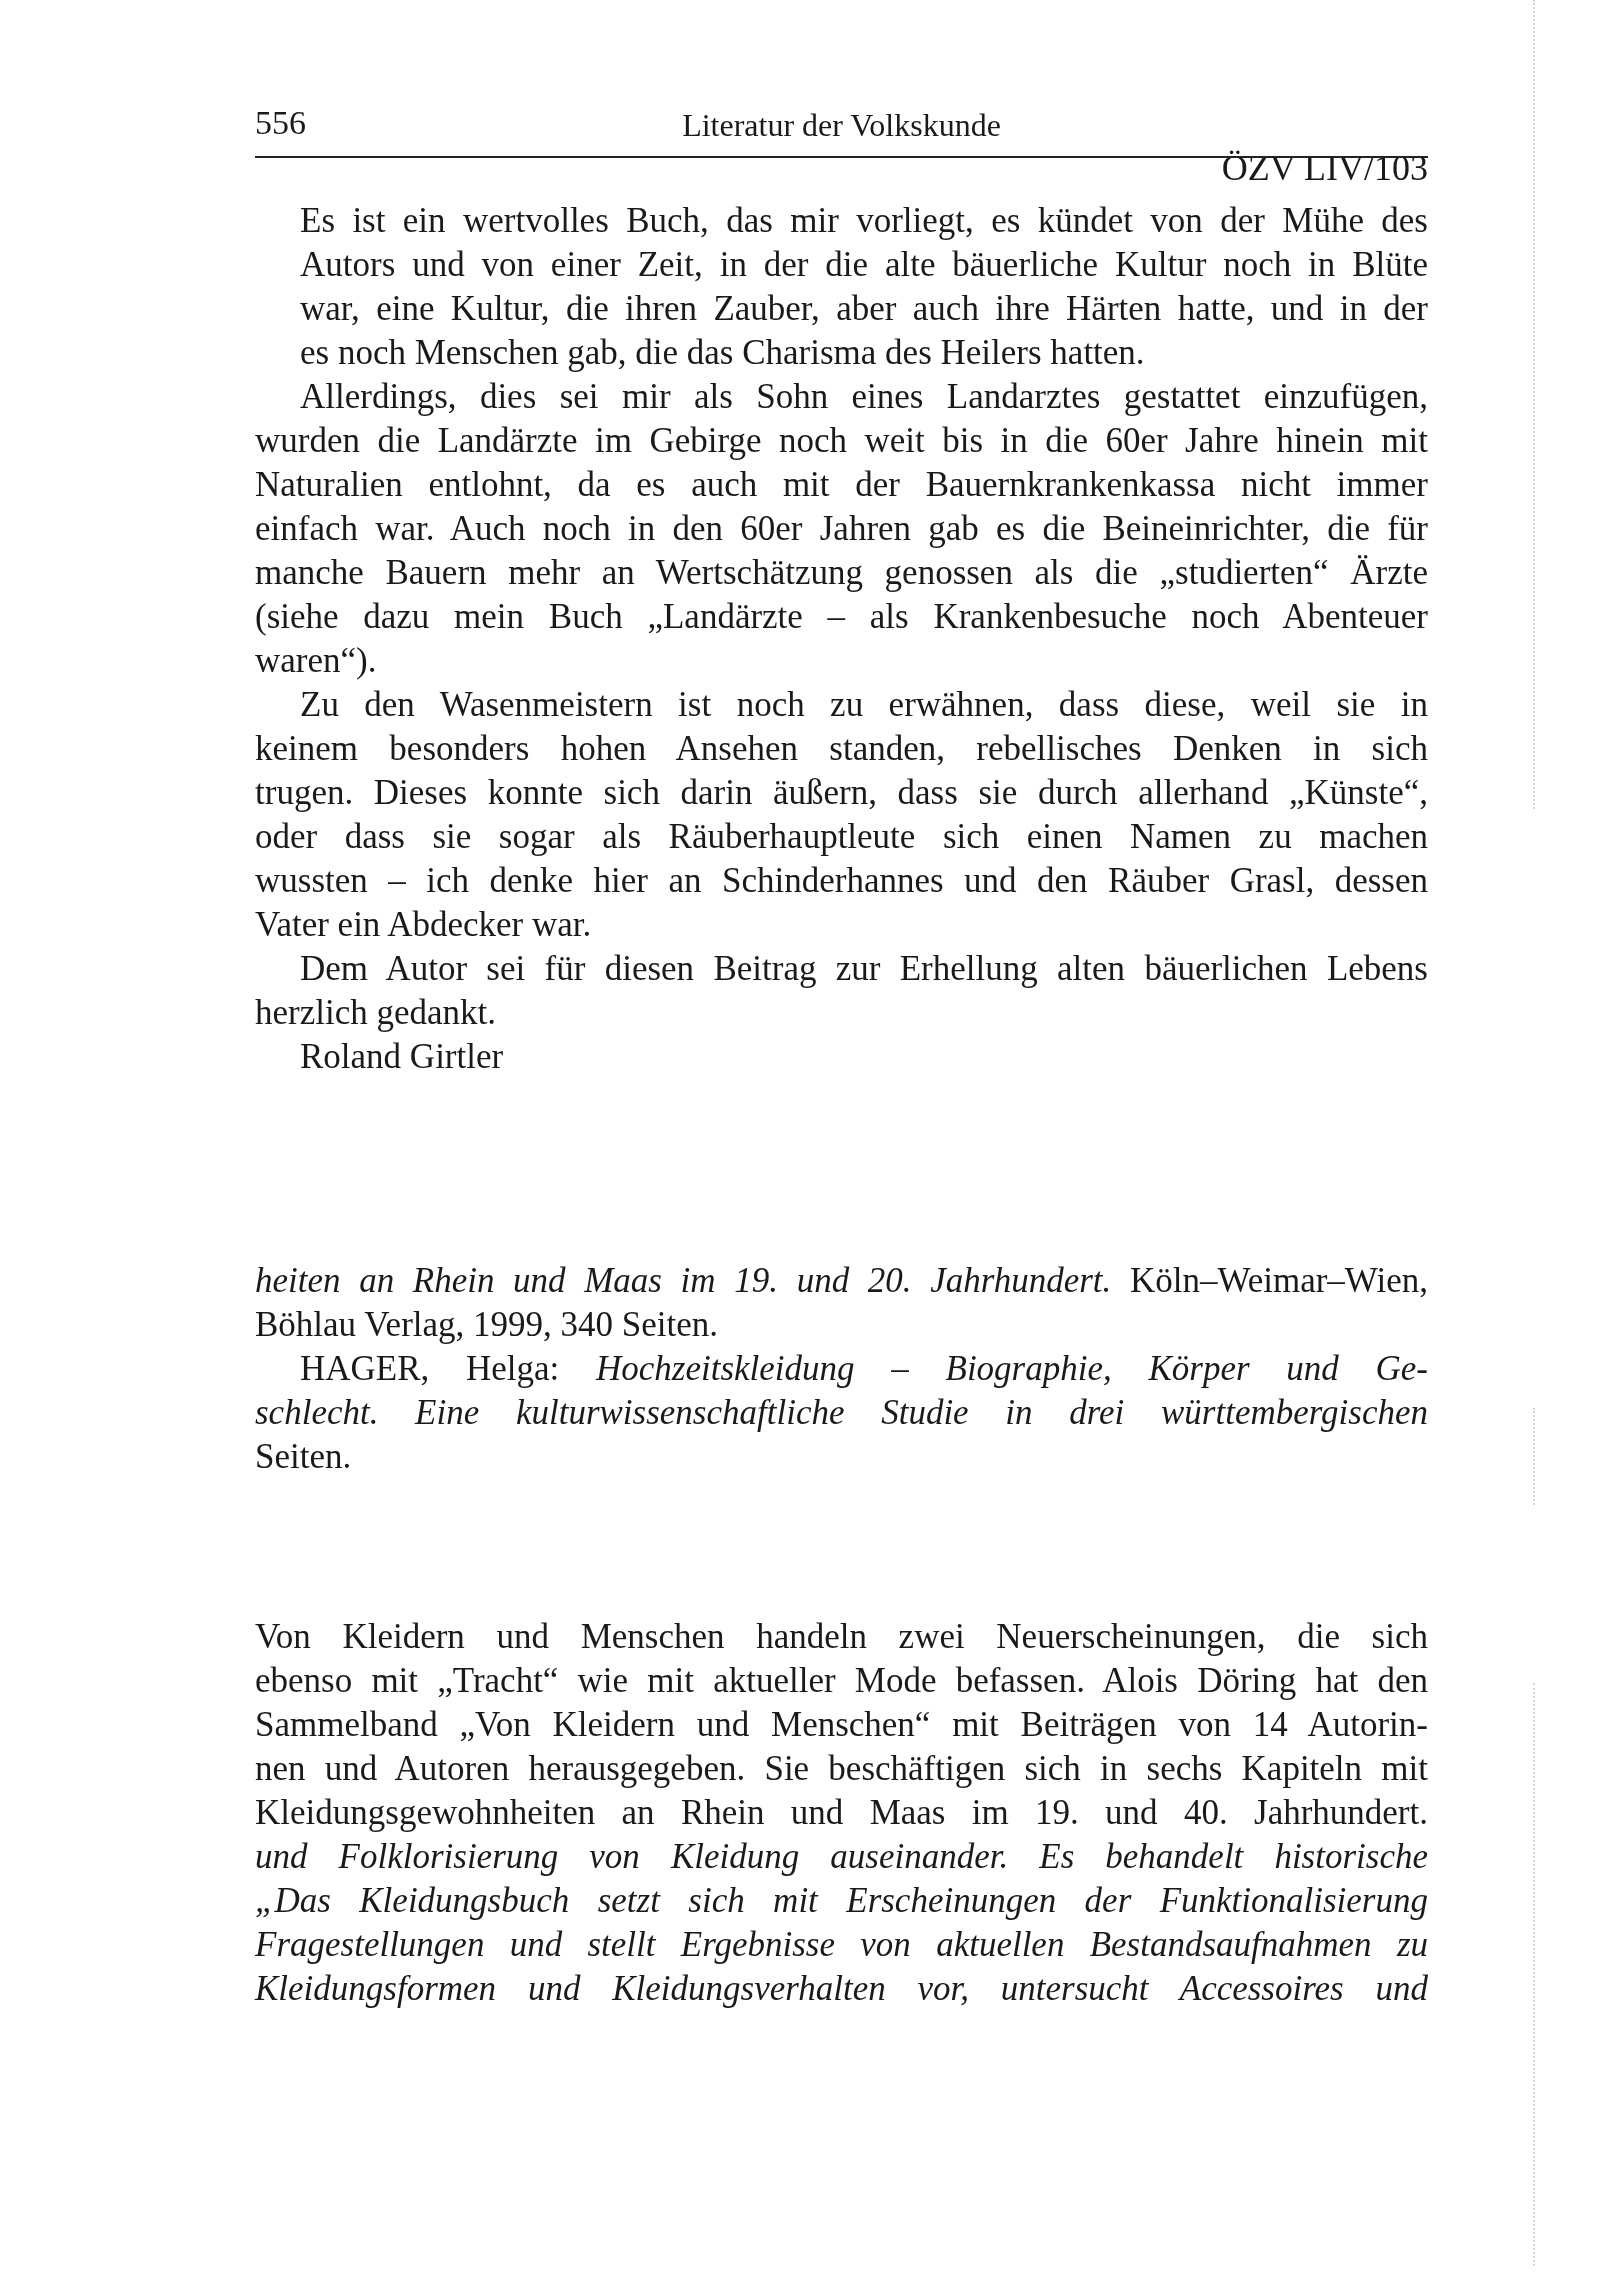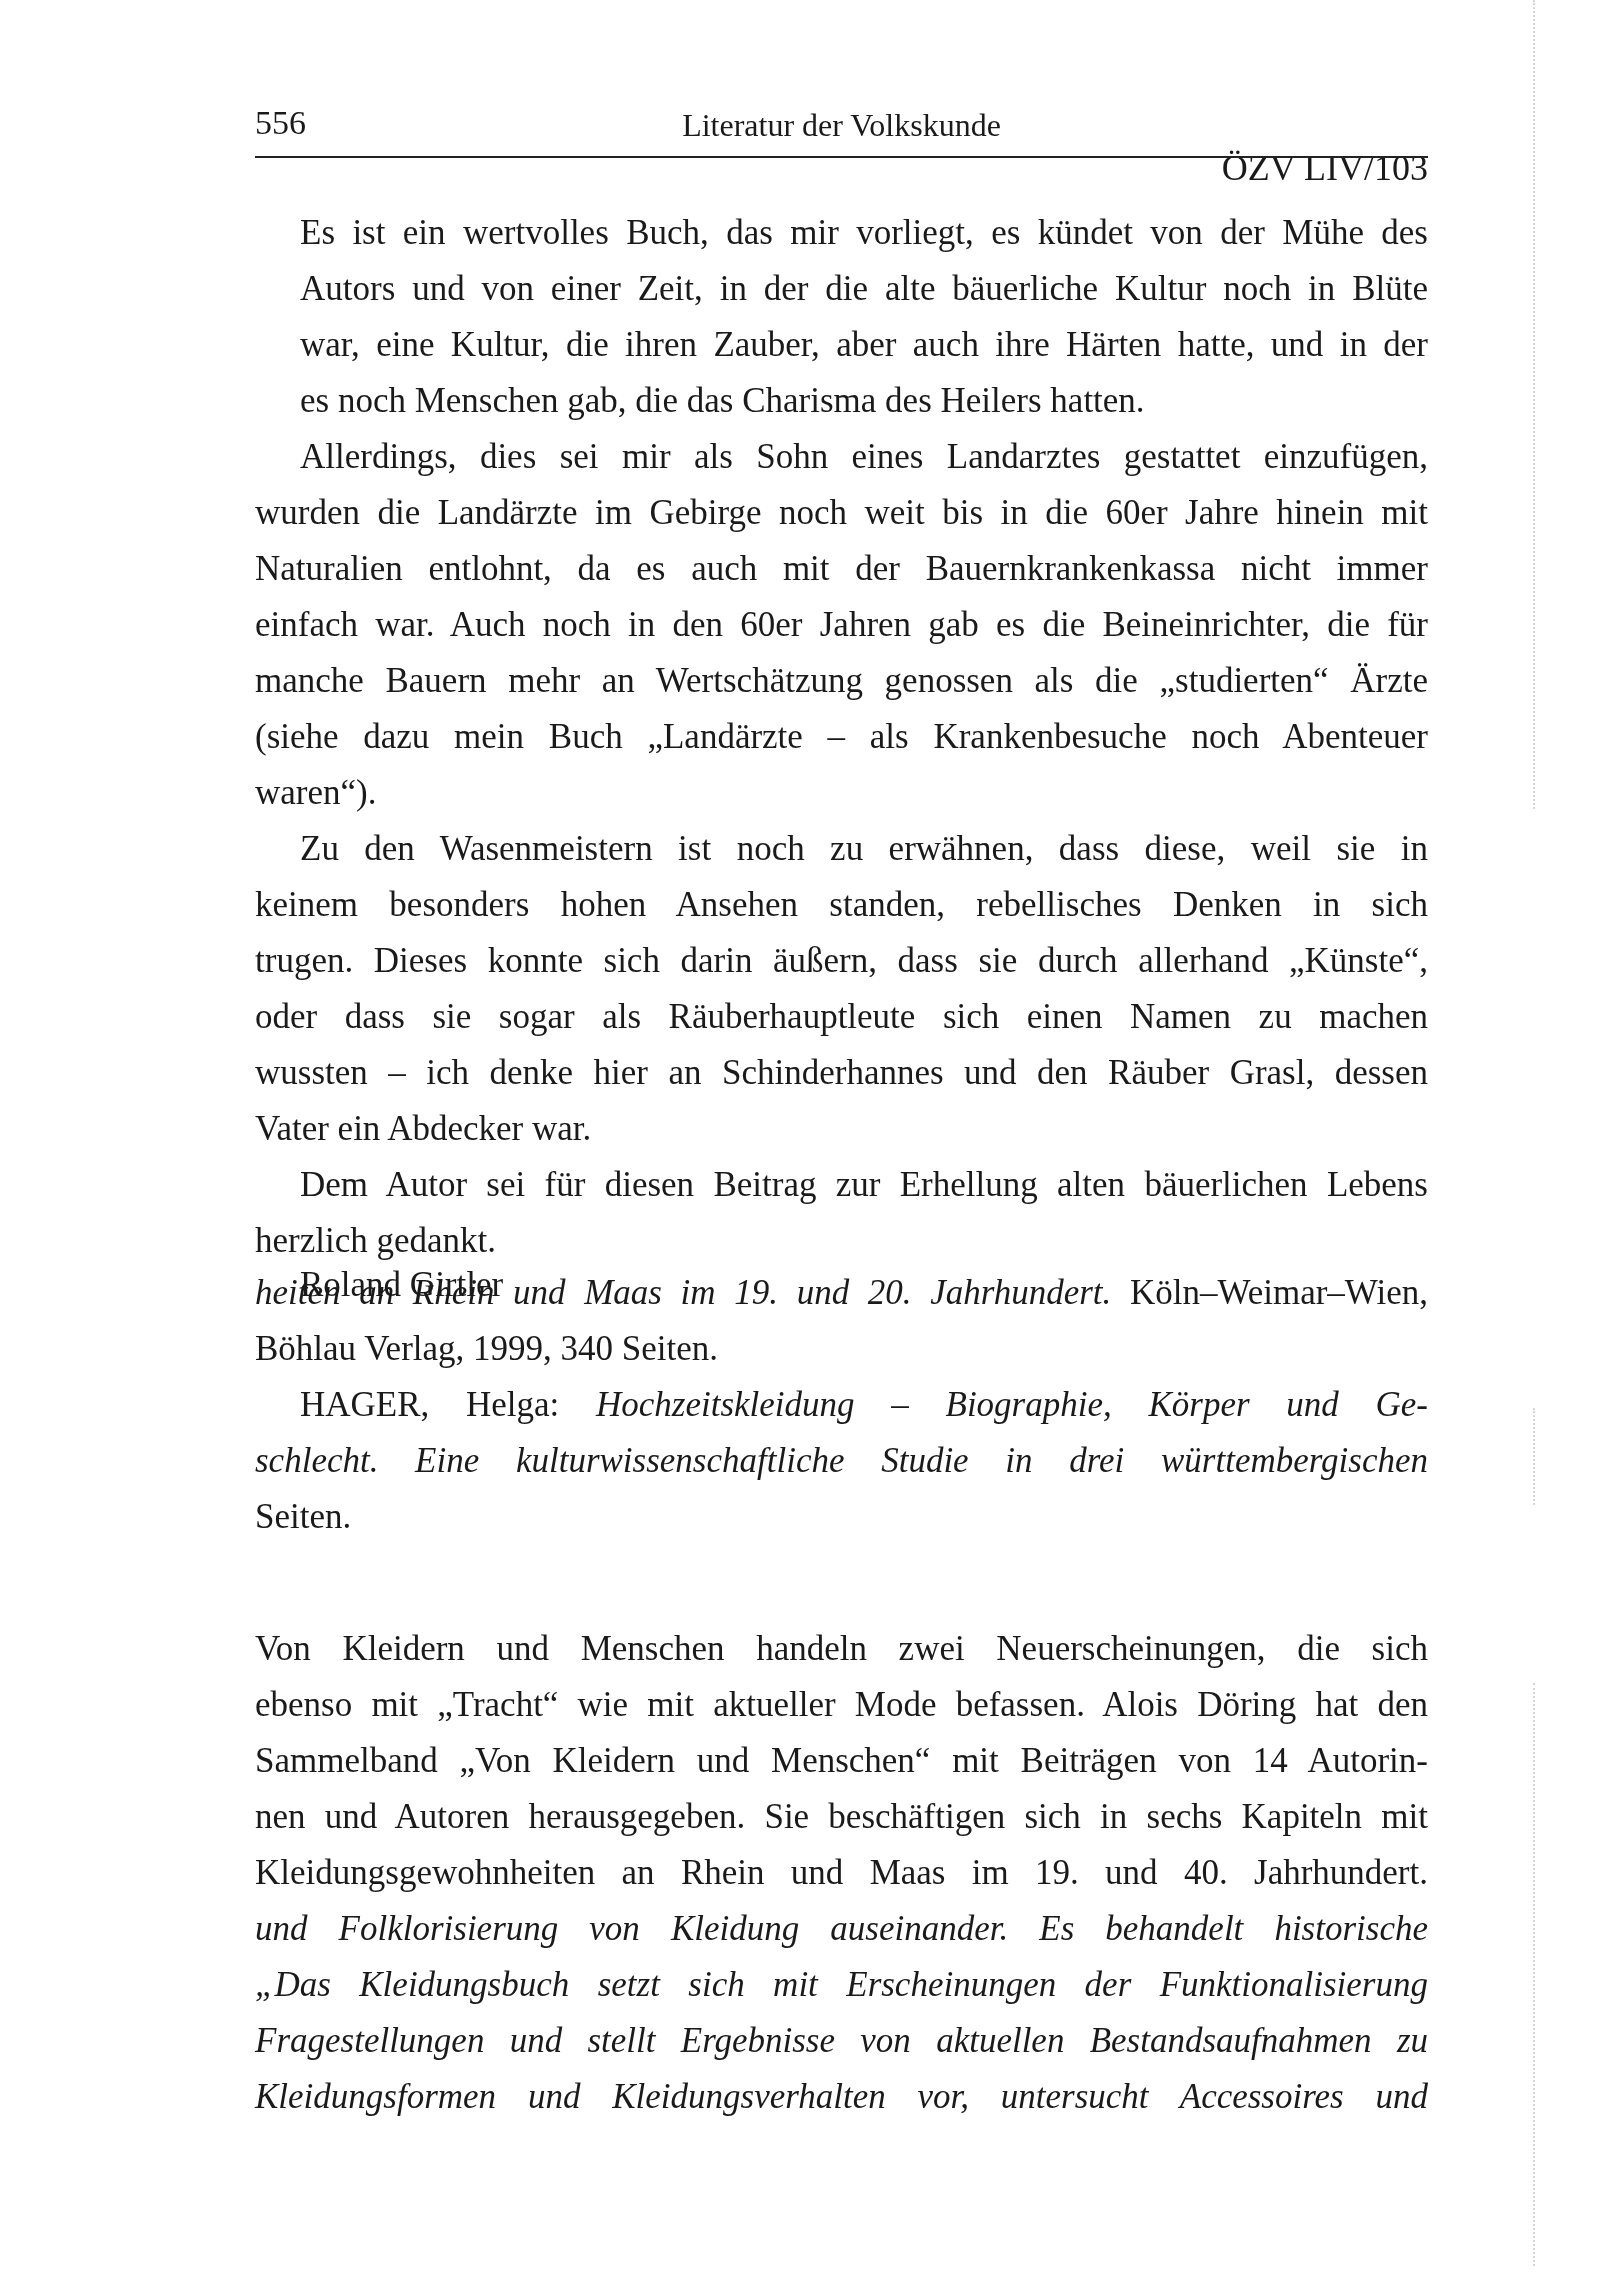--- a/index.html
+++ b/index.html
@@ -18,21 +18,21 @@
   }
   .running-head .pno { position: absolute; left: 0; top: 0; font-size: 34px; }
   .running-head .title { position: absolute; left: 0; right: 0; top: 3.2px; text-align: center; font-size: 32px; }
   .running-head .vol { position: absolute; right: 0; top: 3.2px; font-size: 36px; margin-top: 40px; }
   .head-rule {
     position: absolute; top: 156px; left: 0; width: 1173px; height: 0;
     border-top: 2.4px solid #222;
   }
   .body { position: absolute; left: 0; width: 1173px; font-size: 35px; line-height: 44px; }
   .body p { margin: 0; text-align: justify; text-indent: 45px; }
-  .line { display: block; text-align: justify; text-align-last: justify; white-space: nowrap; margin-top: 12px; }
+  .line { display: block; text-align: justify; text-align-last: justify; white-space: nowrap; }
   .line.last { text-align-last: left; }
   .sig { text-align: right; text-indent: 0; }
   i, .it { font-style: italic; }
 </style>
 </head>
 <body>
 
 <div class="scan-line" style="top:0;height:809px;"></div>
 <div class="scan-line" style="top:1408px;height:97px;"></div>
 <div class="scan-line" style="top:1683px;height:583px;"></div>

